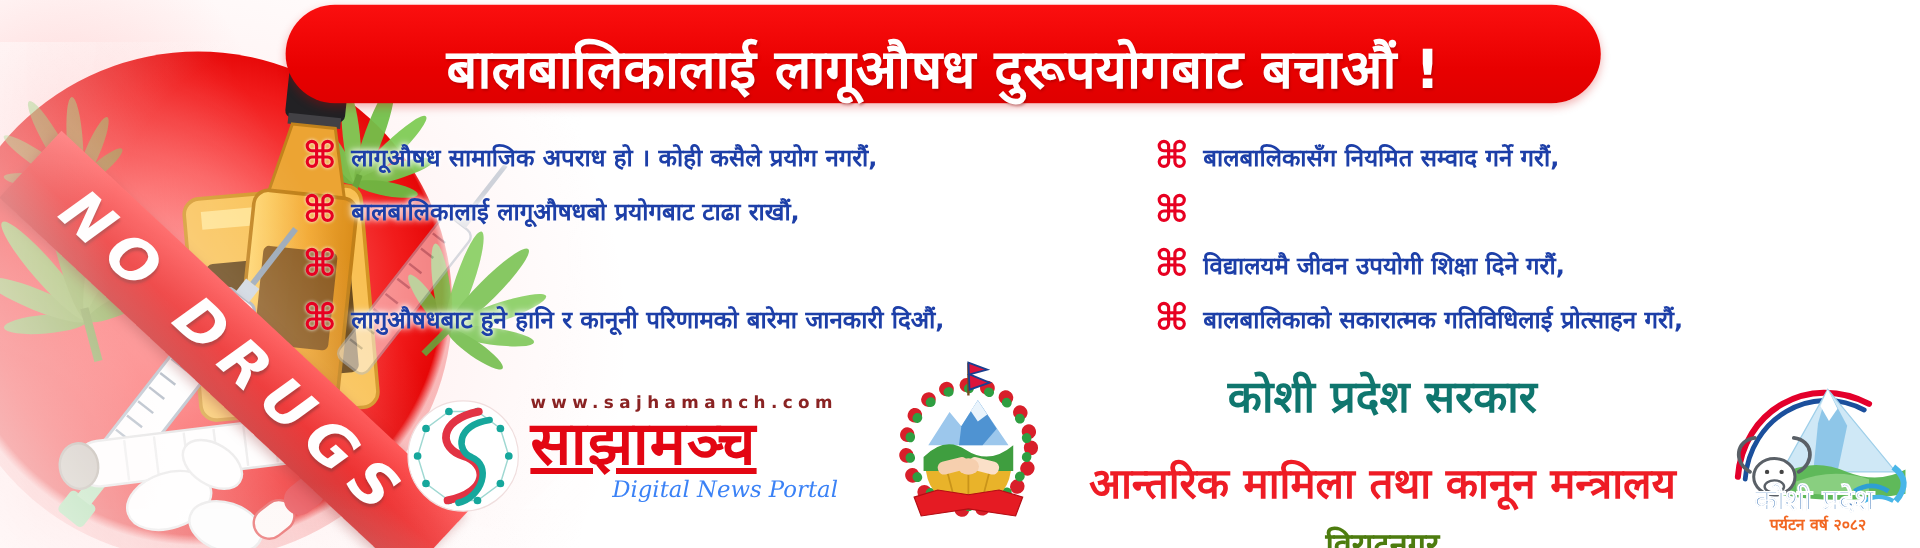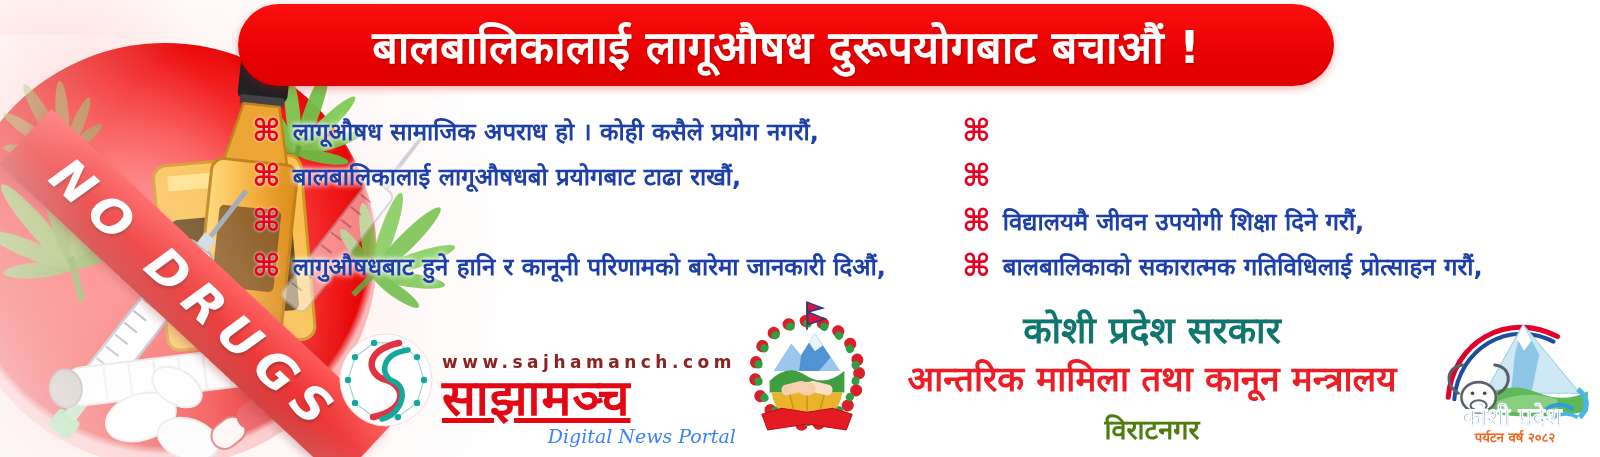--- a/index.html
+++ b/index.html
@@ -37,59 +37,59 @@
     background:
       linear-gradient(58deg, rgba(255,255,255,.78) 0%, rgba(255,255,255,.30) 38%, rgba(255,255,255,0) 62%),
       radial-gradient(circle at 62% 42%, rgba(255,255,255,0) 46%, rgba(255,255,255,.38) 92%);
   }
 
   
   .banner {
     position:absolute; left:238px; top:4px; width:1096px; height:82px;
     background:linear-gradient(180deg,#fb0f0f 0%,#e80000 65%,#df0000 100%);
     border-radius:48px;
-    display:flex; align-items:center; justify-content:center;
+    display:flex; align-items:flex-end; justify-content:center;
     box-shadow:0 3px 8px rgba(210,0,0,.30);
   }
   .banner span {
     color:#fff; font-size:45px; font-weight:bold; white-space:nowrap;
     text-shadow:1px 2px 2px rgba(120,0,0,.35);
   }
 
   
   .bullets { position:absolute; top:108px; display:flex; flex-direction:column; }
   .bullets.left  { left:252px; }
   .bullets.right { left:962px; }
   .bullet-row { display:flex; align-items:center; height:45px; white-space:nowrap; }
   .bullet-row .marker {
     color:#e70021; font-size:31px; font-weight:bold; margin-right:12px; line-height:1;
     text-shadow:0 0 3px #fff;
   }
   .bullet-row .text {
-    color:#1d3fa8; font-size:24px; font-weight:bold;
+    color:#1d3fa8; font-size:20px; font-weight:bold;
     text-shadow:0 0 4px #fff, 0 0 7px #fff;
   }
 
   
   .sajha { position:absolute; left:336px; top:328px; display:flex; align-items:flex-start; }
   .sajha .emblem { width:100px; height:100px; margin-top:2px; }
   .sajha .stack { margin-left:6px; display:flex; flex-direction:column; align-items:flex-start; }
-  .sajha .site { font-size:17px; font-weight:bold; letter-spacing:4.5px; color:#8a2323; margin-top:24px; }
+  .sajha .site { font-size:14px; font-weight:bold; letter-spacing:4.5px; color:#8a2323; margin-top:0; }
   .sajha .name { font-size:50px; font-weight:bold; color:#e30613; line-height:1.05; letter-spacing:1px;text-decoration:underline; }
   .sajha .tagline {
     align-self:flex-end;
     font-family:"DejaVu Serif","Liberation Serif",serif; font-style:italic;
     font-size:19px; color:#3b82f6; margin-top:0px;
   }
 
   
   .gov-emblem { position:absolute; left:748px; top:298px; width:118px; height:142px; }
   .gov-text { position:absolute; left:872px; top:303px; width:560px; text-align:center; }
   .gov-text .l1 { font-size:37px; font-weight:bold; color:#0f766e; white-space:nowrap; }
-  .gov-text .l2 { font-size:35px; font-weight:bold; color:#ee1c25; margin-top:0; white-space:nowrap; }
+  .gov-text .l2 { font-size:35px; font-weight:bold; color:#ee1c25; margin-top:24px; white-space:nowrap; }
   .gov-text .l3 { font-size:27px; font-weight:bold; color:#4d7c0f; margin-top:9px; }
 
   
   .koshi-logo { position:absolute; left:1426px; top:296px; width:172px; height:152px; }
 </style>
 </head>
 <body>
 
 <div class="canvas">
   <div class="bg-glow"></div>
@@ -244,20 +244,21 @@
     </div>
     <div class="bullet-row">
       <span class="marker">⌘</span>
       <span class="text">लागुऔषधबाट हुने हानि र कानूनी परिणामको बारेमा जानकारी दिऔं,</span>
     </div>
   </div>
 
   <div class="bullets right">
     <div class="bullet-row">
       <span class="marker">⌘</span>
+      <span class="text">बालबालिकासँग नियमित सम्वाद गर्ने गरौं,</span>
     </div>
     <div class="bullet-row">
       <span class="marker">⌘</span>
     </div>
     <div class="bullet-row">
       <span class="marker">⌘</span>
       <span class="text">विद्यालयमै जीवन उपयोगी शिक्षा दिने गरौं,</span>
     </div>
     <div class="bullet-row">
       <span class="marker">⌘</span>

